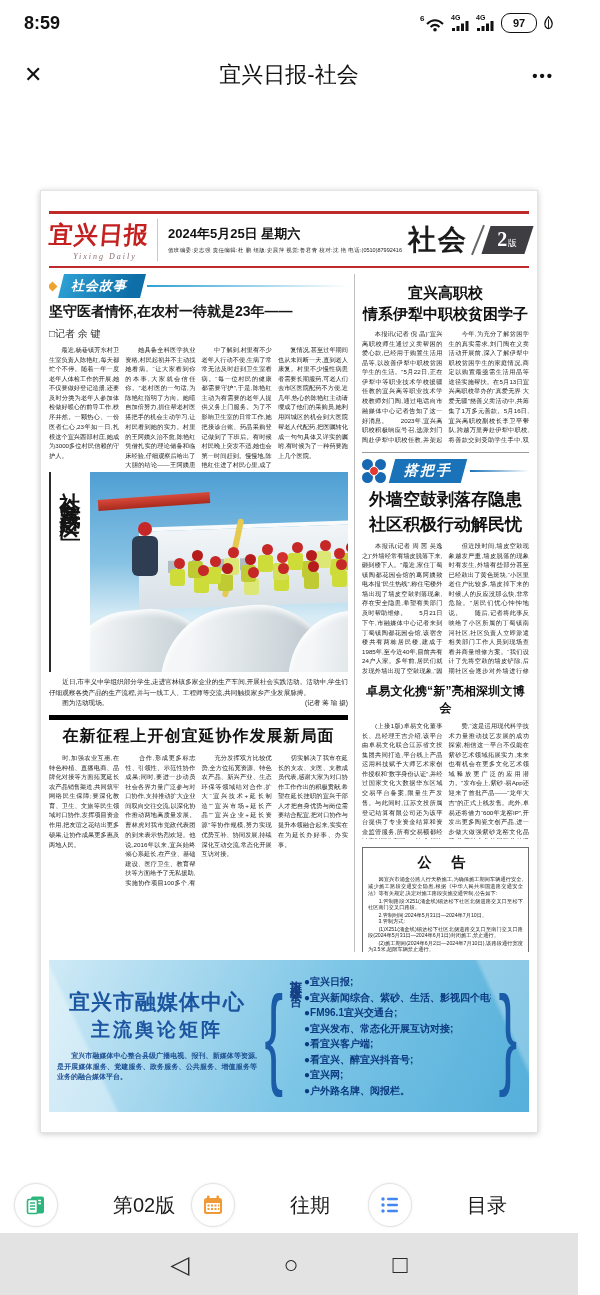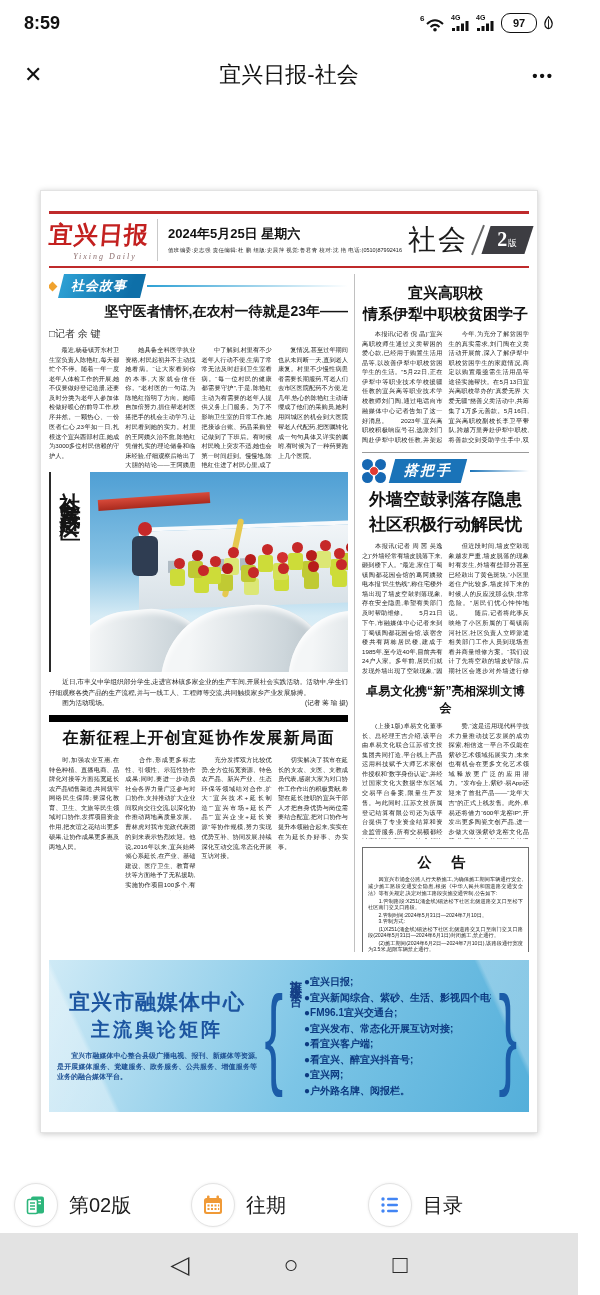--- a/index.html
+++ b/index.html
@@ -24,21 +24,21 @@
   .rule-red.thin{height:2px;margin-top:0;}
 
   .masthead{height:48px;display:flex;align-items:center;margin:2px 0;}
   .logo-wrap{display:flex;flex-direction:column;align-items:center;padding-right:8px;border-right:1px solid #c9c9c9;}
   .logo{font-family:"Liberation Serif",serif;font-size:24px;font-weight:900;color:#c3201f;letter-spacing:1px;transform:skewX(-5deg);white-space:nowrap;}
   .logo-sub{font-family:"Liberation Serif",serif;font-style:italic;font-size:8px;color:#8d6f6f;letter-spacing:2px;margin-top:1px;margin-left:12px;}
   .mast-mid{flex:1;padding-left:10px;min-width:0;}
   .mast-date{font-size:13px;font-weight:800;color:#111;}
   .staff-clip{height:10px;overflow:hidden;margin-top:3px;}
   .mast-right{display:flex;align-items:center;margin-left:6px;}
-  .section-label{font-family:"Liberation Serif",serif;font-size:28px;font-weight:400;color:#1b1b1b;letter-spacing:2px;white-space:nowrap;}
+  .section-label{font-family:"Liberation Serif",serif;font-size:28px;font-weight:700;color:#1b1b1b;letter-spacing:2px;white-space:nowrap;}
   .slash{width:2px;height:32px;background:#666;transform:rotate(22deg);margin:0 7px 0 9px;}
   .pageno-box{background:#3d3d42;transform:skewX(-18deg);padding:2px 11px 3px;display:flex;align-items:baseline;}
   .pageno-box b{display:inline-block;transform:skewX(18deg);color:#fff;font-size:20px;font-weight:800;font-family:"Liberation Serif",serif;}
   .pageno-box i{display:inline-block;transform:skewX(18deg);color:#fff;font-size:9px;font-style:normal;margin-left:2px;}
 
   
   .page-cols{display:flex;margin-top:6px;height:678px;overflow:hidden;}
   .col-left{width:306px;padding-right:6px;border-right:1px solid #c0c0c0;box-sizing:border-box;}
   .col-right{flex:1;padding-left:7px;min-width:0;}
 
@@ -53,21 +53,21 @@
   .sc90{width:111.1%;transform:scale(.90);}
   .cols{display:flex;gap:10px;}
   .cols>div{flex:1;min-width:0;}
 
   
   .badge-row{display:flex;align-items:center;height:20px;margin:2px 0 7px;}
   .badge-diamond{width:7px;height:7px;background:#f0a22e;transform:rotate(45deg);margin-right:5px;}
   .story-badge{display:inline-block;background:linear-gradient(100deg,#2da0d4,#0e6fa8 85%);transform:skewX(-14deg);padding:2px 16px 3px 10px;}
   .story-badge span{display:inline-block;transform:skewX(14deg);color:#fff;font-size:13px;font-weight:800;font-style:italic;letter-spacing:1px;}
   .badge-tail{flex:1;height:2px;background:linear-gradient(90deg,#2da0d4,rgba(45,160,212,0));margin-left:4px;}
-  .kicker{font-size:14px;font-weight:800;color:#141414;margin:2px 0 5px;text-align:right;}
+  .kicker{font-size:14px;font-weight:800;color:#141414;margin:2px 0 5px;}
   .headline{font-size:25px;line-height:1.2;font-weight:900;color:#0e0e0e;letter-spacing:1px;}
   .byline{font-size:10px;color:#333;margin:6px 0 4px;}
 
   
   .photo-row{display:flex;height:200px;margin:3px 0 5px;}
   .side-title{writing-mode:vertical-rl;text-orientation:upright;font-size:21px;font-weight:800;color:#141414;letter-spacing:5px;border-left:2px solid #2a2a2a;padding:4px 1px 0 5px;margin-right:5px;}
   .photo{flex:1;position:relative;overflow:hidden;background:linear-gradient(180deg,#4f9fd4 0%,#86c2e4 45%,#d6ebf5 72%,#eaf4f9 100%);}
   .factory{position:absolute;right:-6px;top:52px;width:215px;height:78px;background:linear-gradient(#f1f5f8,#d8e1e7);transform:skewY(-2deg);border-top:4px solid #f8fafc;}
   .factory-win{position:absolute;right:-4px;top:86px;width:208px;height:12px;background:repeating-linear-gradient(90deg,rgba(90,110,125,.38) 0 8px,transparent 8px 24px);transform:skewY(-2deg);}
   .red-beam{position:absolute;left:8px;top:24px;width:112px;height:11px;background:linear-gradient(#d84a3a,#a92a1e);transform:rotate(-4deg);}
@@ -79,21 +79,21 @@
   .leader-head{position:absolute;left:48px;top:50px;width:14px;height:14px;border-radius:50%;background:#c62828;}
   .leader-body{position:absolute;left:42px;top:64px;width:26px;height:40px;border-radius:6px;background:#2f3d52;}
   .cyl{position:absolute;background:linear-gradient(100deg,#f4f6f7 20%,#cdd6db 70%,#aeb9c0);border-radius:50% 50% 40% 40%/85% 85% 30% 30%;transform:rotate(-6deg);box-shadow:inset 0 4px 6px rgba(255,255,255,.9);}
   .cyl1{left:-28px;bottom:-34px;width:155px;height:96px;}
   .cyl2{left:68px;bottom:-40px;width:175px;height:106px;}
   .cyl3{left:196px;bottom:-34px;width:150px;height:96px;}
 
   .cap-clip{height:33px;margin-bottom:4px;}
   .cap-last{display:flex;justify-content:space-between;}
 
-  .coop{border-top:7px solid #000000;margin-top:5px;padding-top:6px;}
+  .coop{border-top:5px solid #000000;margin-top:5px;padding-top:6px;}
   .coop-head{font-size:16px;font-weight:900;color:#111;text-align:center;letter-spacing:1px;margin-bottom:6px;}
 
   
   .school-head{font-size:15px;font-weight:900;color:#101010;text-align:center;line-height:1.4;margin-top:8px;}
   .divider{border-top:1px solid #9a9a9a;margin:7px 0 6px;}
   .db-row{display:flex;align-items:center;gap:6px;margin:2px 0 5px;}
   .flower{position:relative;width:24px;height:24px;flex:0 0 24px;}
   .petal{position:absolute;width:11px;height:11px;border-radius:50%;background:#1668b3;}
   .p1{left:0;top:0;}.p2{right:0;top:0;}.p3{left:0;bottom:0;}.p4{right:0;bottom:0;}
   .f-center{position:absolute;left:7px;top:7px;width:10px;height:10px;border-radius:50%;background:#e23b33;border:1.5px solid #fff;box-sizing:border-box;}
@@ -119,21 +119,21 @@
   .bn-p2-clip{height:24px;margin-top:3px;}
   .bn-p2{color:#1b4f9c;font-weight:800;font-style:italic;text-align:center;}
   .brace{font-size:112px;font-weight:100;color:#1b5ca8;line-height:.95;transform:scaleX(.5);width:30px;text-align:center;flex:0 0 30px;}
   .vlabel{writing-mode:vertical-rl;text-orientation:upright;font-size:12px;font-weight:800;color:#143f86;letter-spacing:3px;height:132px;flex:0 0 16px;}
   .blist-clip{flex:1;overflow:hidden;height:132px;display:flex;align-items:center;}
   .blist{display:flex;flex-direction:column;justify-content:center;}
   .blist div{font-size:10px;font-weight:700;color:#0c3a80;line-height:1.55;white-space:nowrap;}
 
   
   .toolbar{position:absolute;left:0;right:0;bottom:62px;height:56px;background:#fff;display:flex;align-items:center;padding-left:14px;}
-  .tb-item{display:flex;align-items:center;width:177px;cursor:pointer;}
+  .tb-item{display:flex;align-items:center;width:177px;cursor:pointer;gap:44px;}
   .tb-circle{width:42px;height:42px;border-radius:50%;background:#fff;border:1px solid #e4e4e4;box-shadow:0 0 3px rgba(0,0,0,.08);display:flex;align-items:center;justify-content:center;}
   .tb-label{font-size:20px;color:#1b1b1b;margin-left:11px;}
   .navbar{position:absolute;left:0;right:0;bottom:0;height:62px;background:#e3e3e3;display:flex;align-items:center;justify-content:center;gap:94px;}
   .nav-glyph{font-size:25px;color:#2c2c2c;line-height:1;background:none;border:none;padding:0;cursor:pointer;}
 </style>
 </head>
 <body>
 
 <div class="screen">
 

